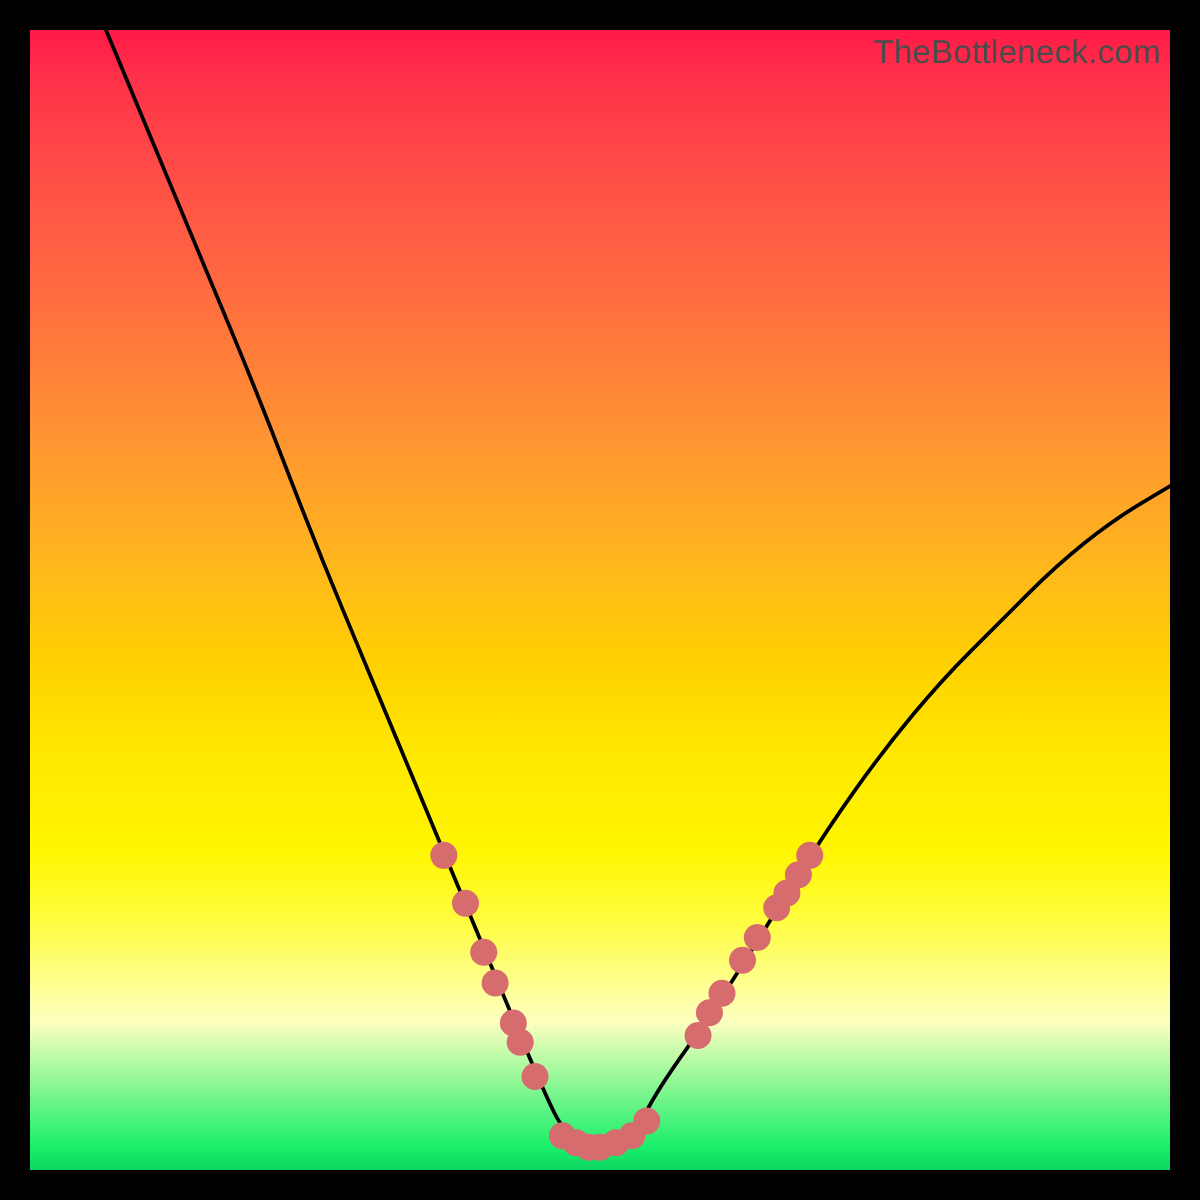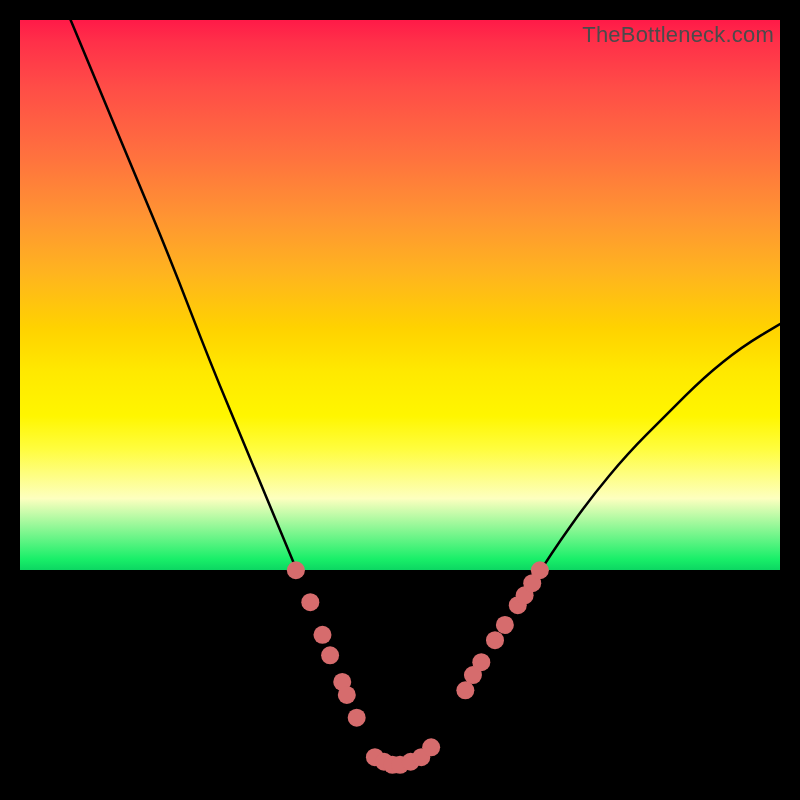--- a/index.html
+++ b/index.html
@@ -8,21 +8,21 @@
     width: 800px;
     height: 800px;
     background: #000;
     overflow: hidden;
   }
   .plot-area {
     position: absolute;
     left: 20px;
     top: 20px;
     width: 760px;
-    height: 550px;
+    height: 760px;
     background: linear-gradient(to bottom,
       #ff1a48 0%,
       #ff3049 4%,
       #ff4c47 12%,
       #ff6f3f 24%,
       #ff9532 36%,
       #ffb41f 46%,
       #ffd200 56%,
       #ffe900 64%,
       #fff600 72%,

